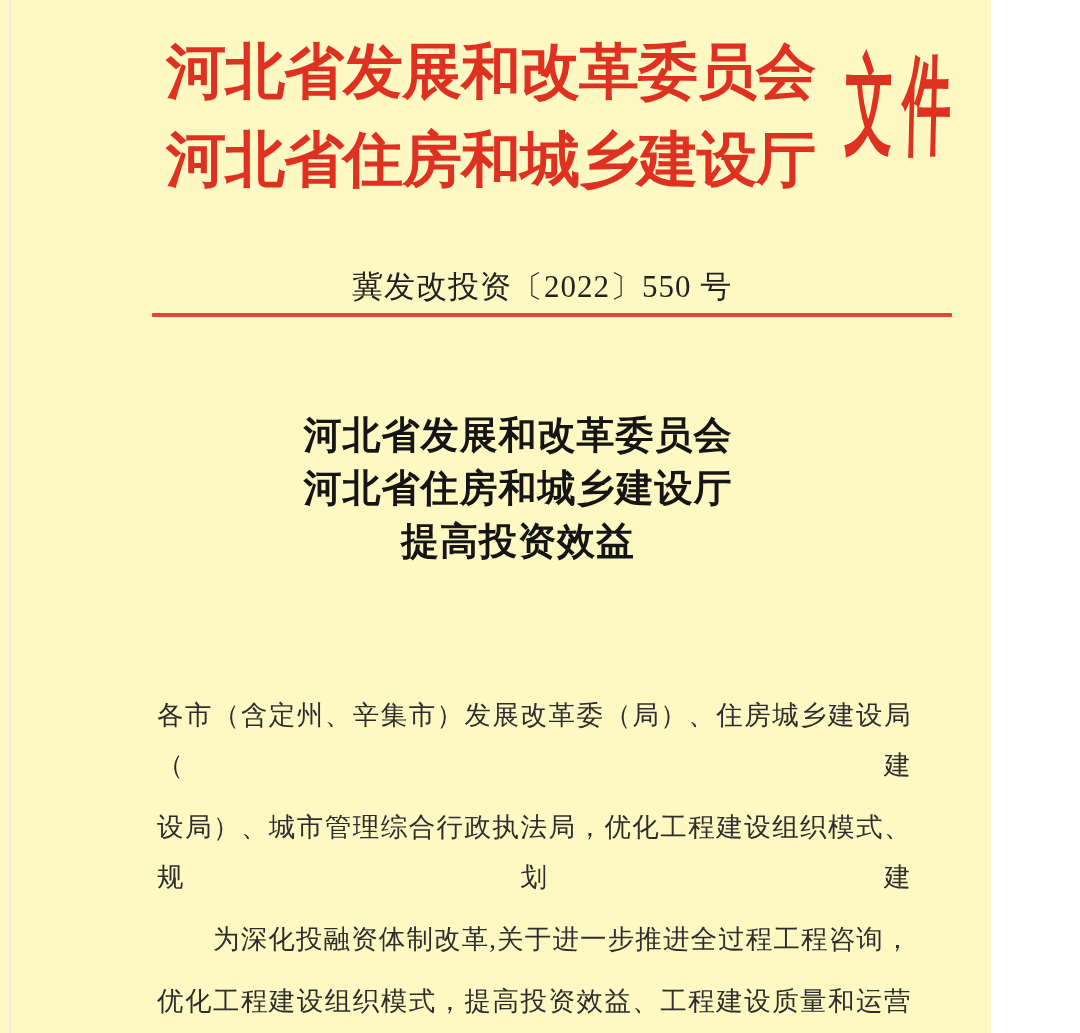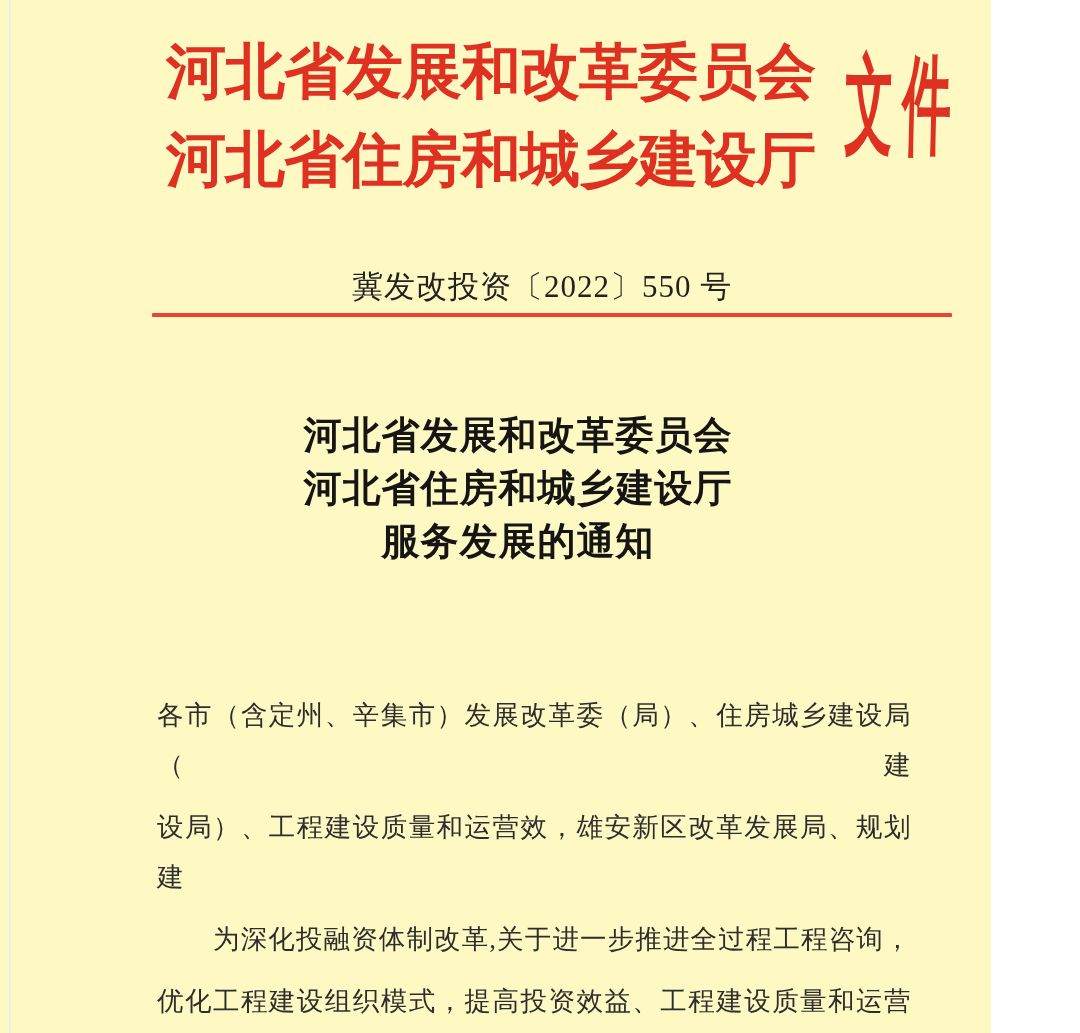--- a/index.html
+++ b/index.html
@@ -112,24 +112,24 @@
     <div class="doc-word">文件</div>
   </header>
 
   <div class="doc-number">冀发改投资〔2022〕550 号</div>
 
   <div class="red-rule"></div>
 
   <div class="title">
     <div>河北省发展和改革委员会</div>
     <div>河北省住房和城乡建设厅</div>
-    <div>服务发展的通知</div>
+    <div>提高投资效益</div>
   </div>
 
   <div class="body-text">
     <p class="just">各市（含定州、辛集市）发展改革委（局）、住房城乡建设局（建</p>
-    <p class="just">设局）、工程建设质量和运营效，雄安新区改革发展局、规划建</p>
+    <p class="just">设局）、城市管理综合行政执法局，优化工程建设组织模式、规划建</p>
     <p class="just indent para-gap">为深化投融资体制改革,关于进一步推进全过程工程咨询，</p>
     <p class="just">优化工程建设组织模式，提高投资效益、工程建设质量和运营效</p>
 
   </div>
 
 </div>
 
 </body></html>

